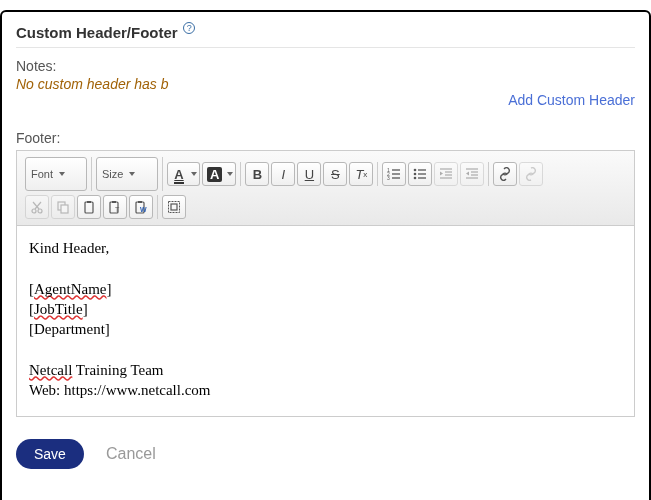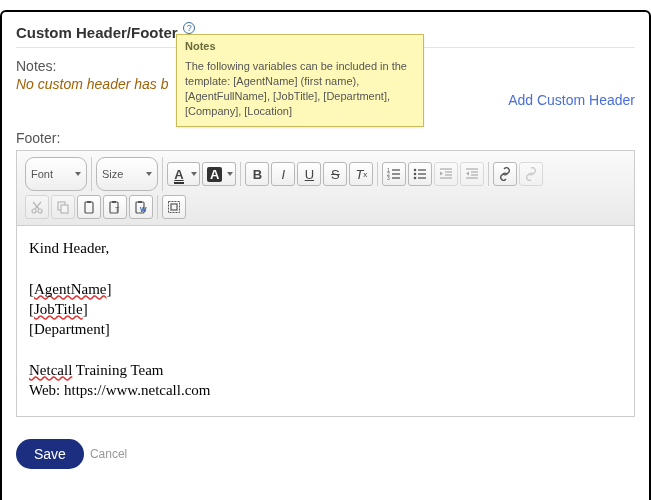--- a/index.html
+++ b/index.html
@@ -102,22 +102,22 @@
     color: #444;
     cursor: pointer;
     padding: 0 4px;
   }
   .tb-btn.disabled { opacity: 0.45; cursor: default; }
   .tb-combo {
     height: 24px;
     min-width: 62px;
     border: 1px solid #b8b8b8;
     background: linear-gradient(#fff,#efefef);
-    border-radius: 9px;
-    display: flex; align-items: center; justify-content: space-between;
+    border-radius: 3px;
+    display: flex; align-items: center; 
     font-size: 11px;
     color: #555;
     padding: 16px 5px;
     cursor: pointer;
     gap: 6px;
   }
   .caret {
     width: 0; height: 0;
     border-left: 3px solid transparent;
     border-right: 3px solid transparent;
@@ -145,49 +145,45 @@
     padding: 12px 12px;
     min-height: 190px;
     font-family: "Times New Roman", Times, serif;
     font-size: 15px;
     color: #000;
     line-height: 1.35;
     outline: none;
   }
   .spell { text-decoration: underline wavy #d33; text-decoration-skip-ink: none;}
 
-  .actions { margin-top: 22px; display: flex; align-items: center; }
+  .actions { margin-top: 22px; display: flex; align-items: center; gap: 16px;}
   .btn-primary {
     background: #1b2e7f;
     color: #fff;
     border: none;
     border-radius: 16px;
     padding: 7px 18px;
     font-size: 14px;
     cursor: pointer;
   }
   .btn-cancel {
-    color: #999; font-size: 12px; cursor: pointer; background:none;border:none;
+    color: #999; font-size: 16px; cursor: pointer; background:none;border:none;
   }
   svg { display:block; }
 </style>
 </head>
 <body>
 
 <div class="window">
 
   <div>
     <span class="section-title">Custom Header/Footer</span>
     <span class="help-icon">?</span>
   </div>
 
-  <div class="tooltip">
-    <div class="tooltip-head">Notes</div>
-    <div class="tooltip-body">The following variables can be included in the template: [AgentName] (first name), [AgentFullName], [JobTitle], [Department], [Company], [Location]</div>
-  </div>
 
   <div class="hr"></div>
 
   <div>
     <div class="field-label">Notes:</div>
     <div class="no-header-msg">No custom header has b</div>
     <div class="link">Add Custom Header</div>
   </div>
 
   <div class="footer-section">

